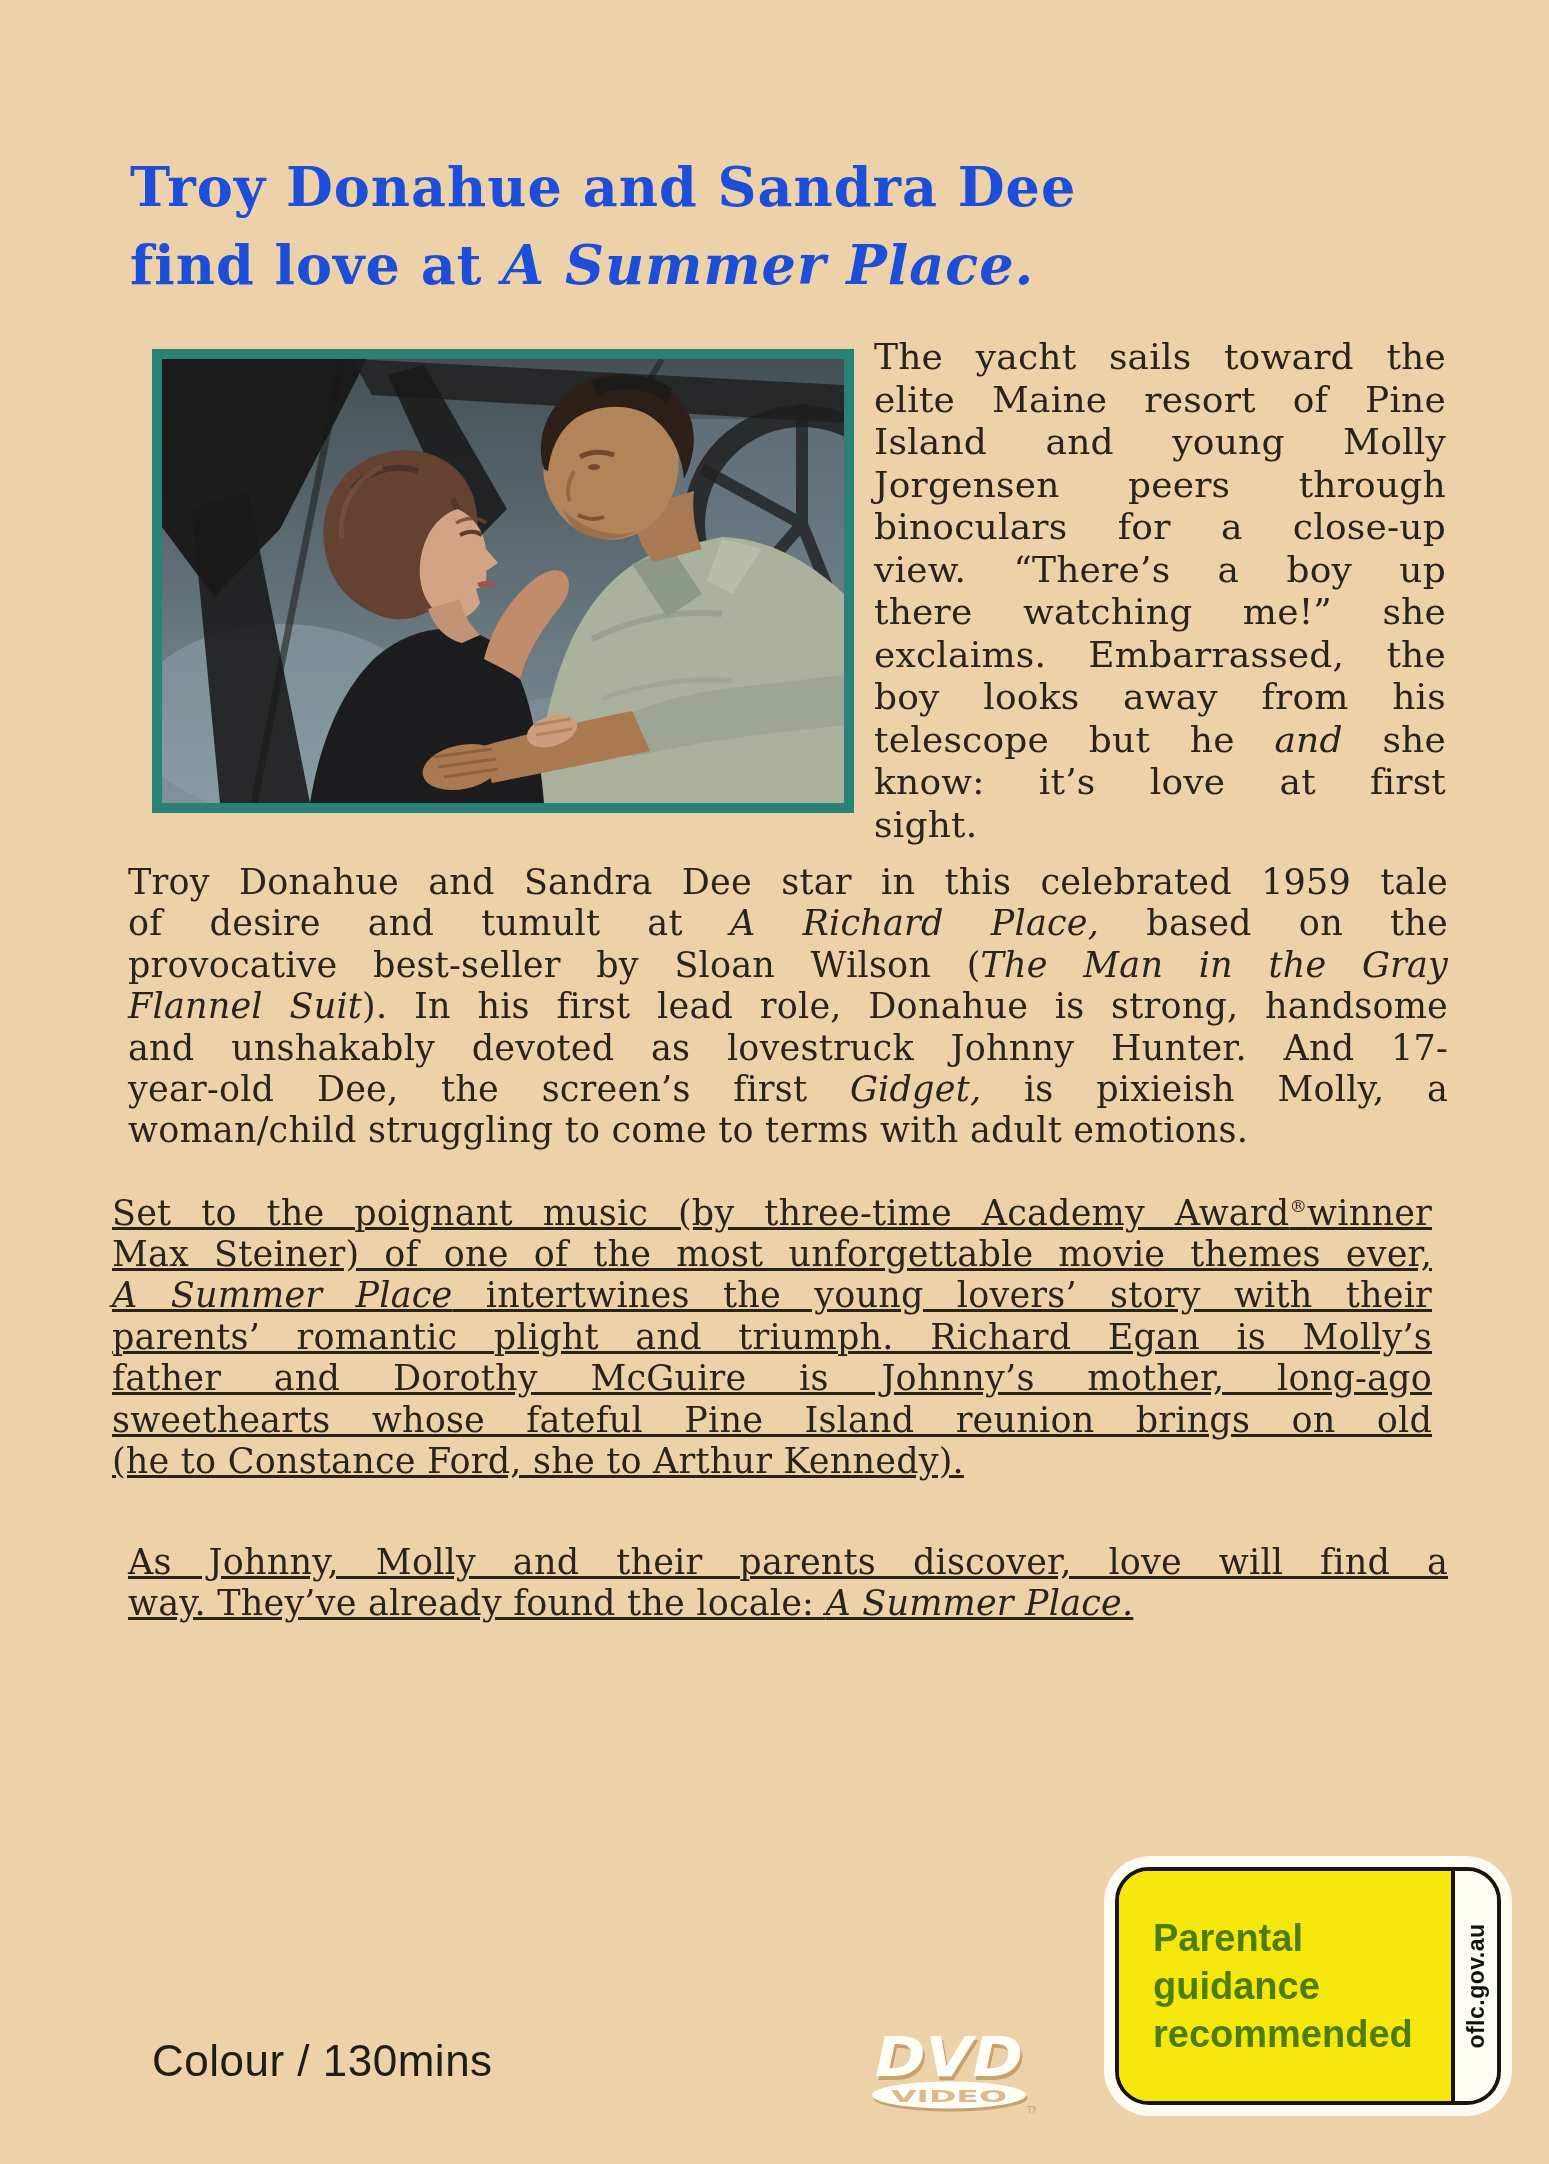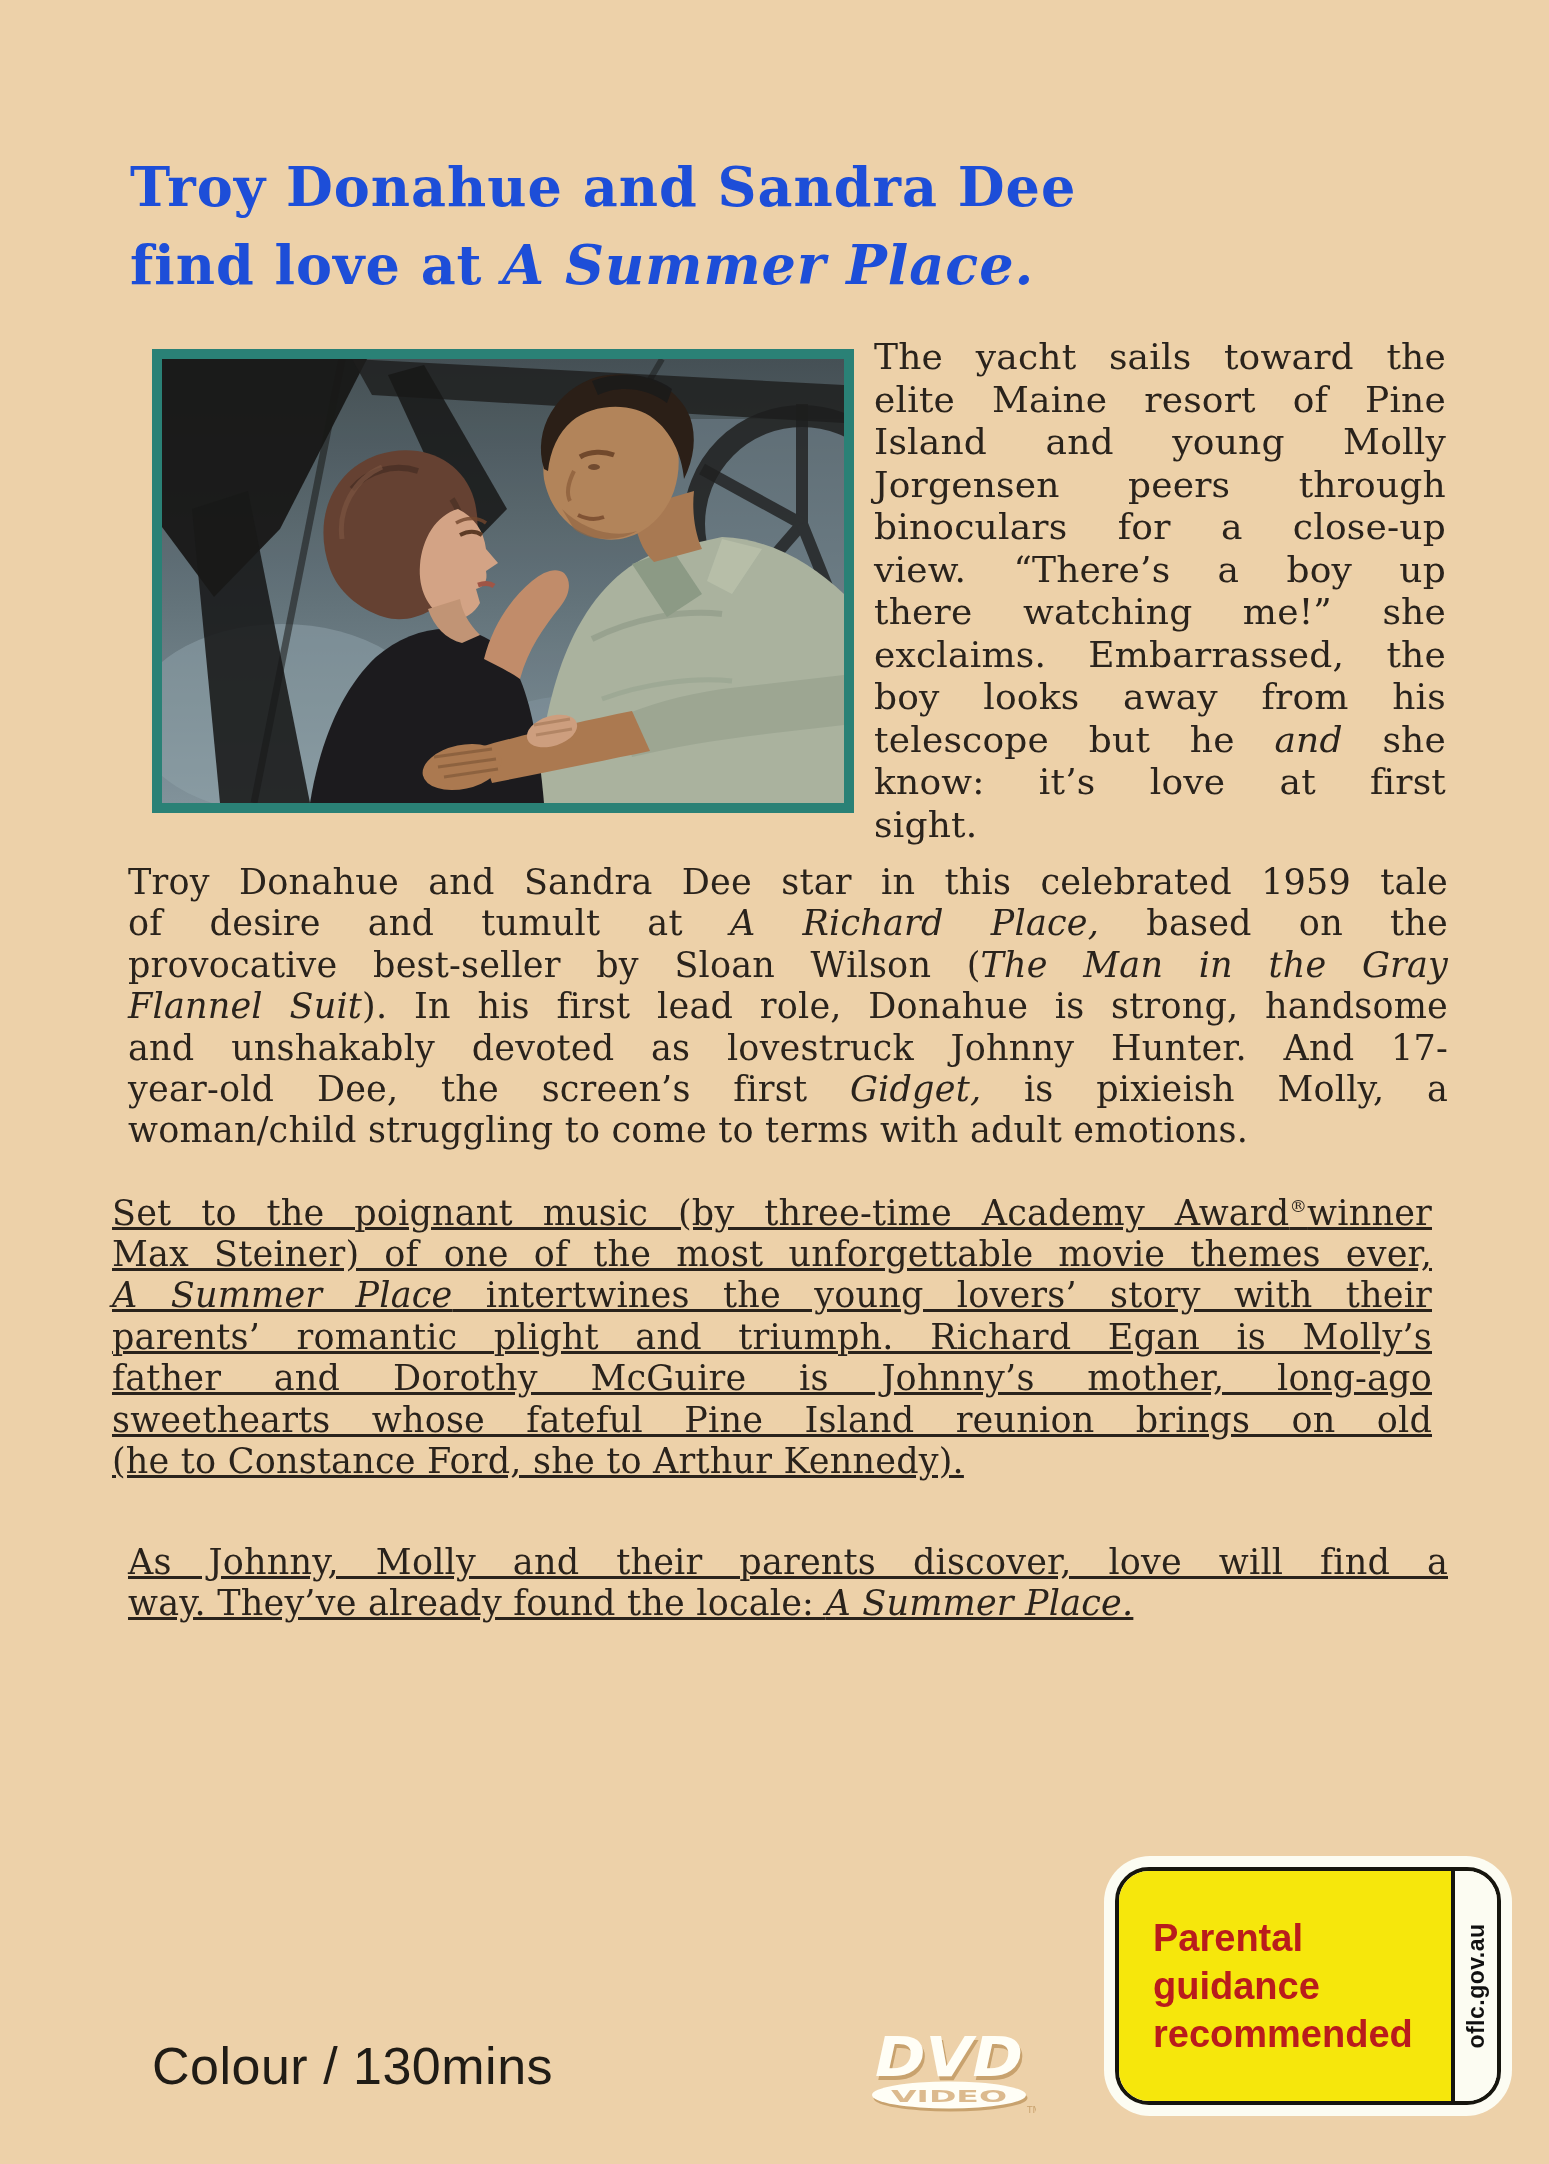--- a/index.html
+++ b/index.html
@@ -32,40 +32,40 @@
   .p3 {left:112px;top:1186px;width:1320px;font-size:35px;line-height:41.4px;text-decoration:underline;}
   .p4 {left:128px;top:1542px;width:1320px;font-size:35px;line-height:41.4px;text-decoration:underline;}
   .ln{text-align:justify;text-align-last:justify;}
   .ln.last{text-align-last:left;}
   .seg-i{font-style:italic;}
   .seg-sup{vertical-align:super;font-size:.5em;}
   
   .format{
     position:absolute;left:152px;top:2036px;
     font-family:"Liberation Sans", sans-serif;
-    font-size:52px;color:#201c16;letter-spacing:.5px;
+    font-size:44px;color:#201c16;letter-spacing:.5px;
   }
   .dvd-logo{position:absolute;left:864px;top:2024px;width:172px;height:90px;}
   .rating{
     position:absolute;left:1104px;top:1856px;width:408px;height:260px;
     background:#fcfcf2;border-radius:46px;
   }
   .rating-inner{
     position:absolute;left:11px;top:11px;right:11px;bottom:11px;
     border:4px solid #16150e;border-radius:34px;
     overflow:hidden;display:flex;
   }
   .rating-yellow{
     flex:1;background:#f6e70c;
     display:flex;flex-direction:column;justify-content:center;
     padding-left:34px;
   }
   .r-line{
     font-family:"Liberation Sans", sans-serif;font-weight:bold;
-    font-size:38px;line-height:48px;color:#b91c1c;
+    font-size:38px;line-height:48px;color:#4d7c0f;
   }
   .rating-strip{
     width:42px;background:#fcfcf2;border-left:4px solid #16150e;
     position:relative;
   }
   .oflc{
     position:absolute;left:50%;top:50%;
     transform:translate(-50%,-50%) rotate(-90deg);
     font-family:"Liberation Sans", sans-serif;font-weight:bold;
     font-size:23px;color:#111;white-space:nowrap;letter-spacing:.5px;

